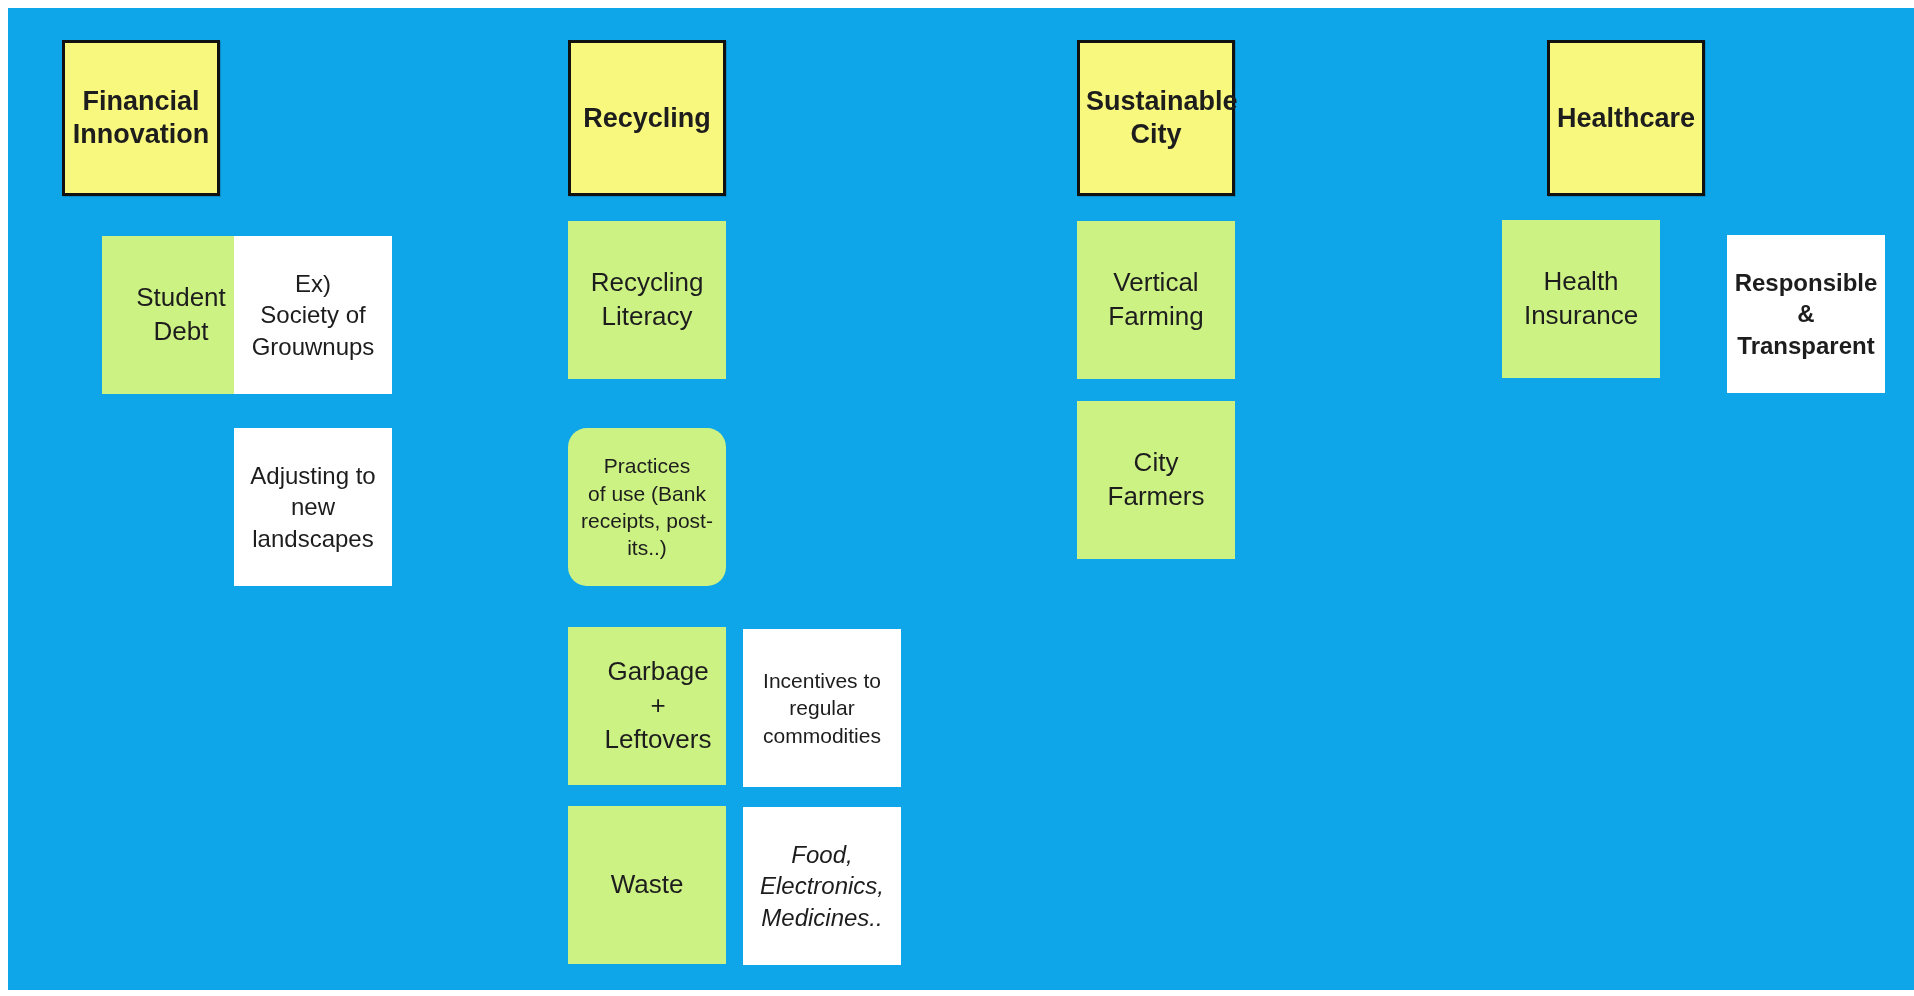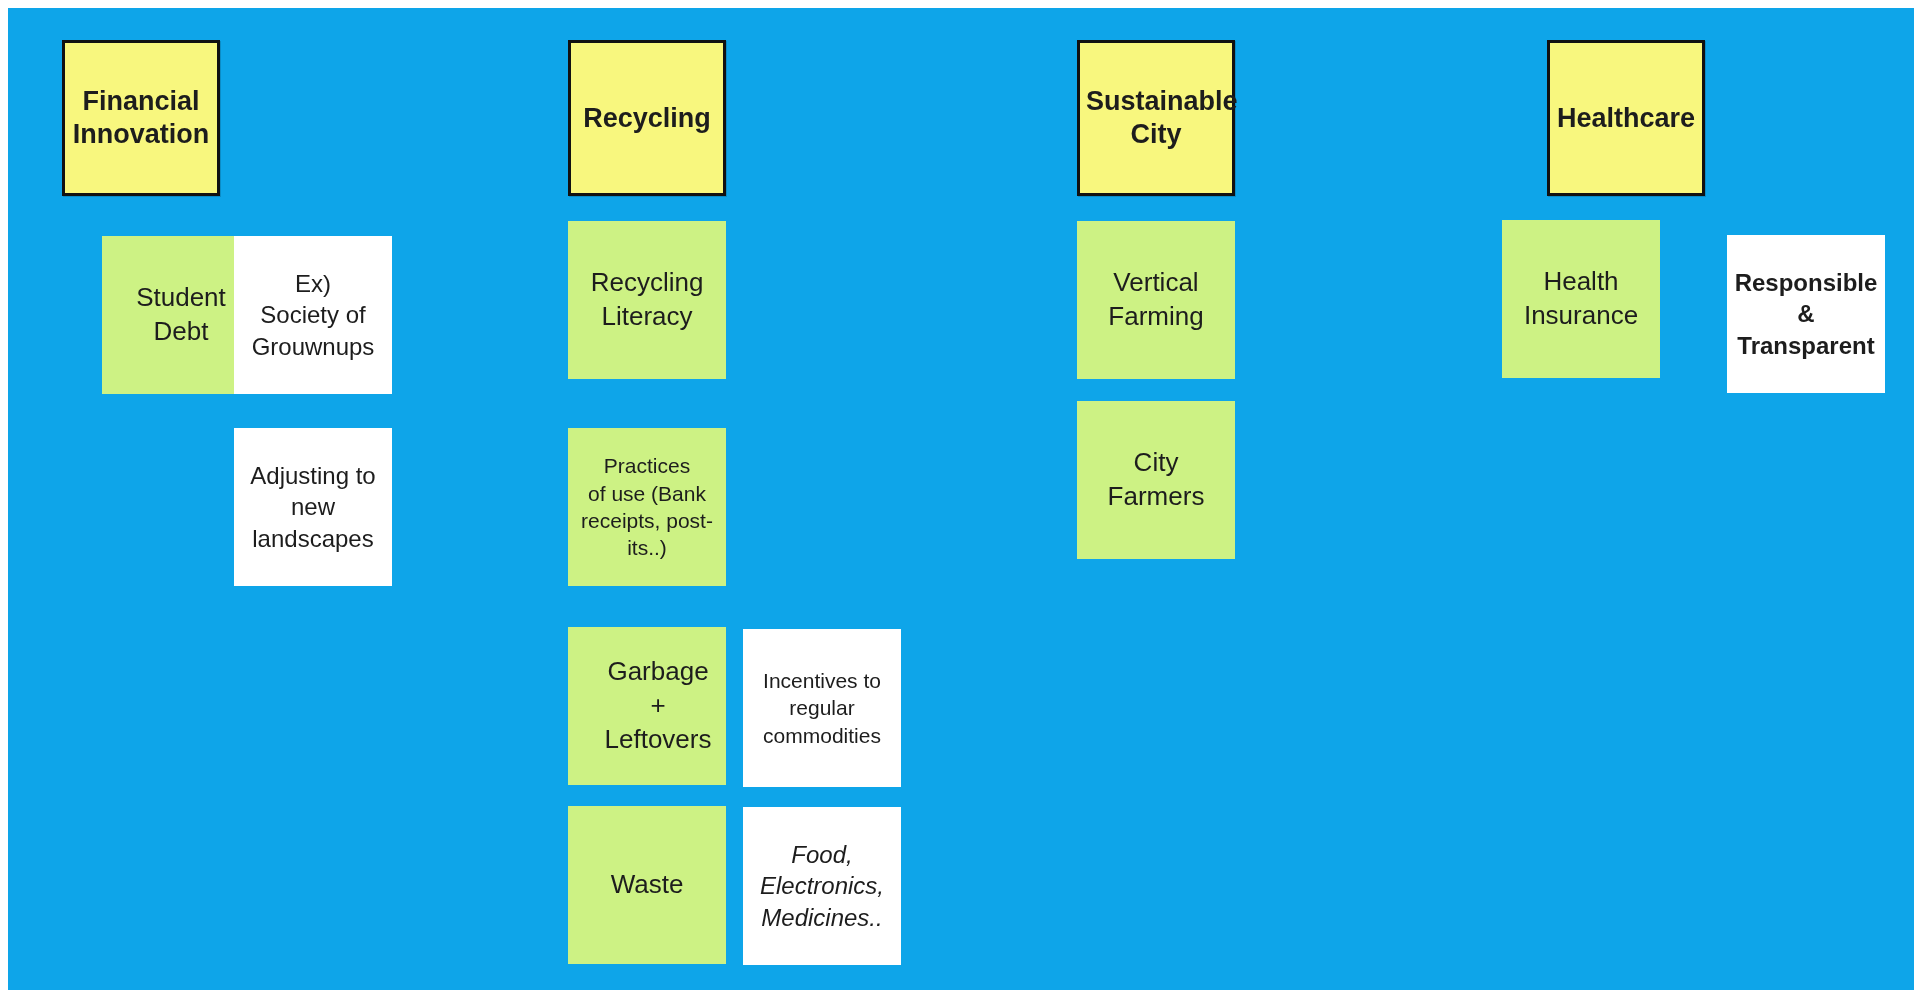--- a/index.html
+++ b/index.html
@@ -85,21 +85,21 @@
 landscapes</span>
     </div>
 
     <div class="note note-header" style="left:560px; top:32px;">
       <span class="note-text">Recycling</span>
     </div>
     <div class="note note-green fs26" style="left:560px; top:213px;">
       <span class="note-text">Recycling
 Literacy</span>
     </div>
-    <div class="note note-green fs21" style="left:560px; top:420px;">
+    <div class="note note-green fs21" style="left:560px; top:420px;border-radius:19px;">
       <span class="note-text">Practices
 of use (Bank
 receipts, post-
 its..)</span>
     </div>
     <div class="note note-green fs26" style="left:560px; top:619px;padding-left:28px;">
       <span class="note-text">Garbage
 +
 Leftovers</span>
     </div>

